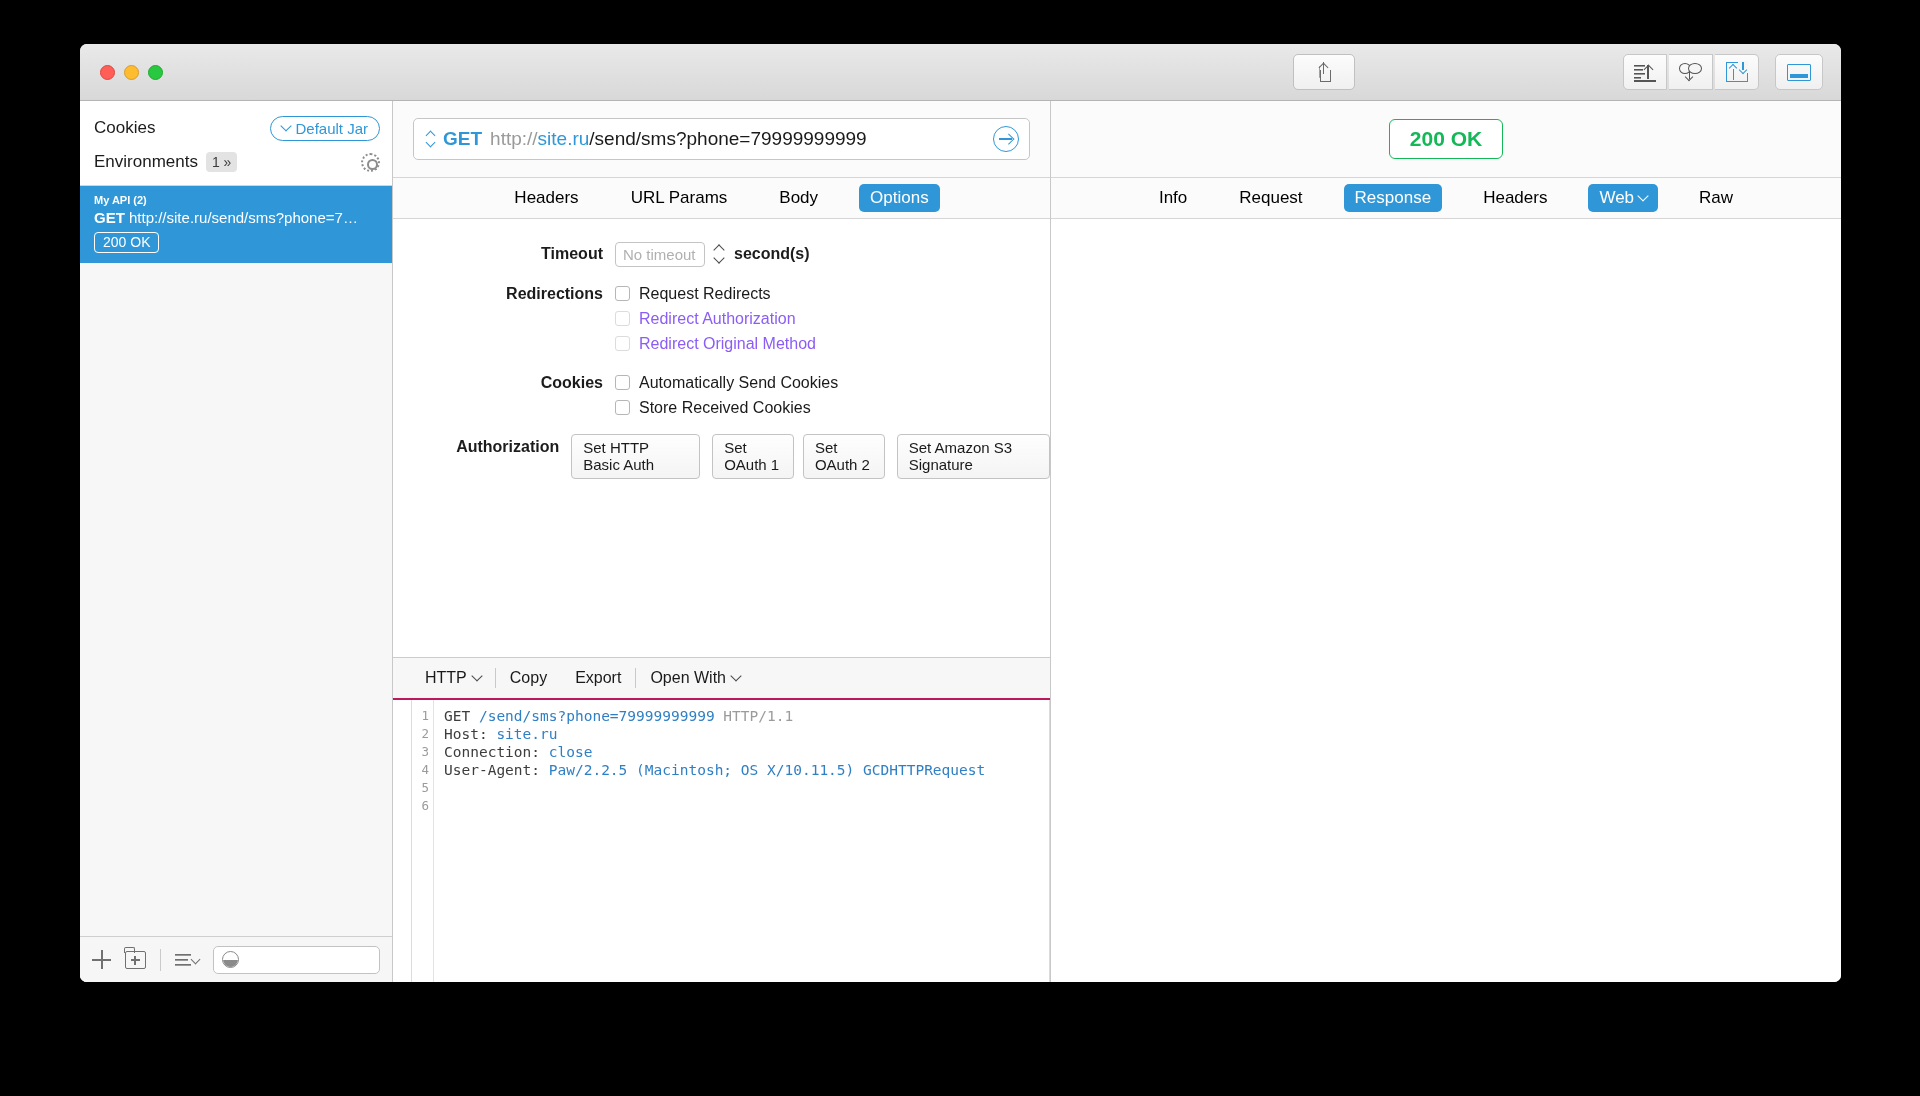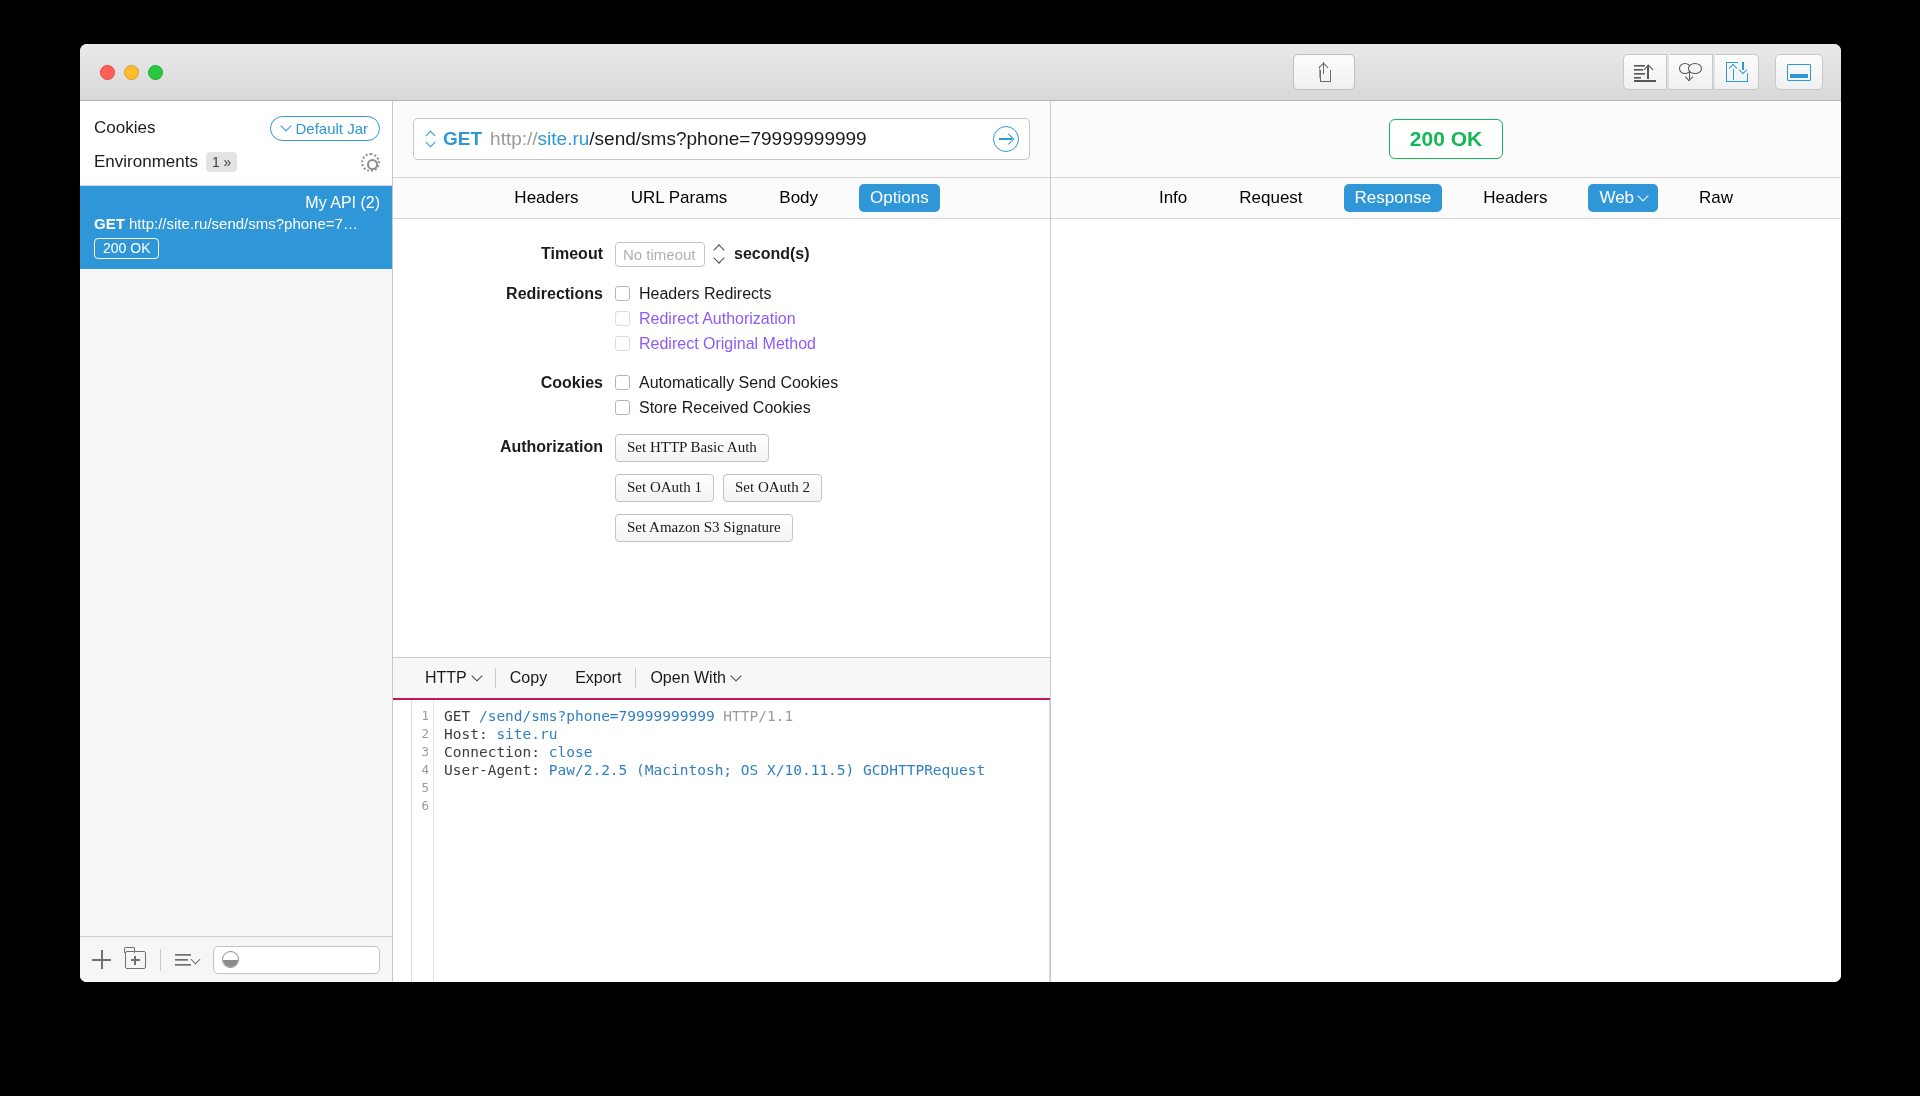--- a/index.html
+++ b/index.html
@@ -234,21 +234,21 @@
     content:"";position:absolute;left:50%;top:50%;
     width:7px;height:7px;margin:-3.5px 0 0 -3.5px;
     border:2px solid #8d8d8d;border-radius:50%;
   }
 
   .req-item {
     background: #2f97d8;
     color:#fff;
     padding: 8px 12px 10px 14px;
   }
-  .req-name { font-size:16px; font-weight:normal; margin-bottom:3px;text-align:right;}
+  .req-name { font-size:11px; font-weight:bold; margin-bottom:3px;}
   .req-url { font-size:15px; white-space:nowrap; overflow:hidden; }
   .req-url b { font-weight:bold; }
   .req-badge {
     display:inline-block;
     margin-top:6px;
     border:1.4px solid #ffffff;
     border-radius:4px;
     font-size:14px;
     padding: 1px 8px 2px;
     color:#fff;
@@ -582,21 +582,21 @@
             <span class="stepper"></span>
             <span class="unit">second(s)</span>
           </div>
         </div>
 
         <div class="frow" style="margin-top:14px;">
           <div class="flabel">Redirections</div>
           <div class="fctrl" style="flex-direction:column;align-items:flex-start;gap:0;">
             <span class="cbrow">
               <span class="cb"></span>
-              <span class="cbl">Headers Redirects</span>
+              <span class="cbl">Request Redirects</span>
             </span>
             <span class="cbrow">
               <span class="cb dis"></span>
               <span class="cbl dis">Redirect Authorization</span>
             </span>
             <span class="cbrow">
               <span class="cb dis"></span>
               <span class="cbl dis">Redirect Original Method</span>
             </span>
           </div>
@@ -611,21 +611,21 @@
             </span>
             <span class="cbrow">
               <span class="cb"></span>
               <span class="cbl">Store Received Cookies</span>
             </span>
           </div>
         </div>
 
         <div class="frow" style="margin-top:14px;">
           <div class="flabel">Authorization</div>
-          <div class="fctrl" style="flex-direction:column;align-items:flex-start;gap:4px;font-family:Liberation Serif, serif;">
+          <div class="fctrl" style="align-items:flex-start;gap:12px;">
             <div class="btnrow">
               <span class="gbtn">Set HTTP Basic Auth</span>
             </div>
             <div class="btnrow">
               <span class="gbtn">Set OAuth 1</span>
               <span class="gbtn">Set OAuth 2</span>
             </div>
             <div class="btnrow">
               <span class="gbtn">Set Amazon S3 Signature</span>
             </div>

